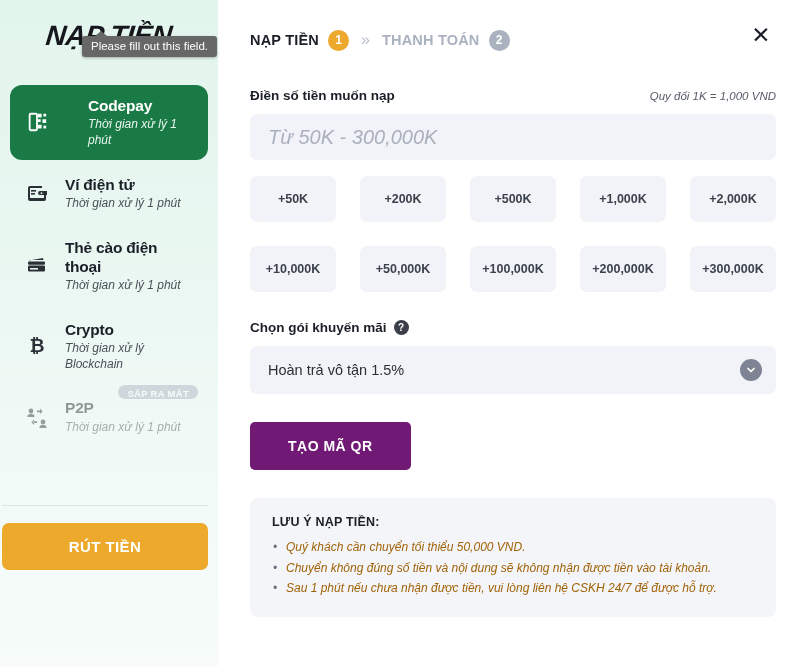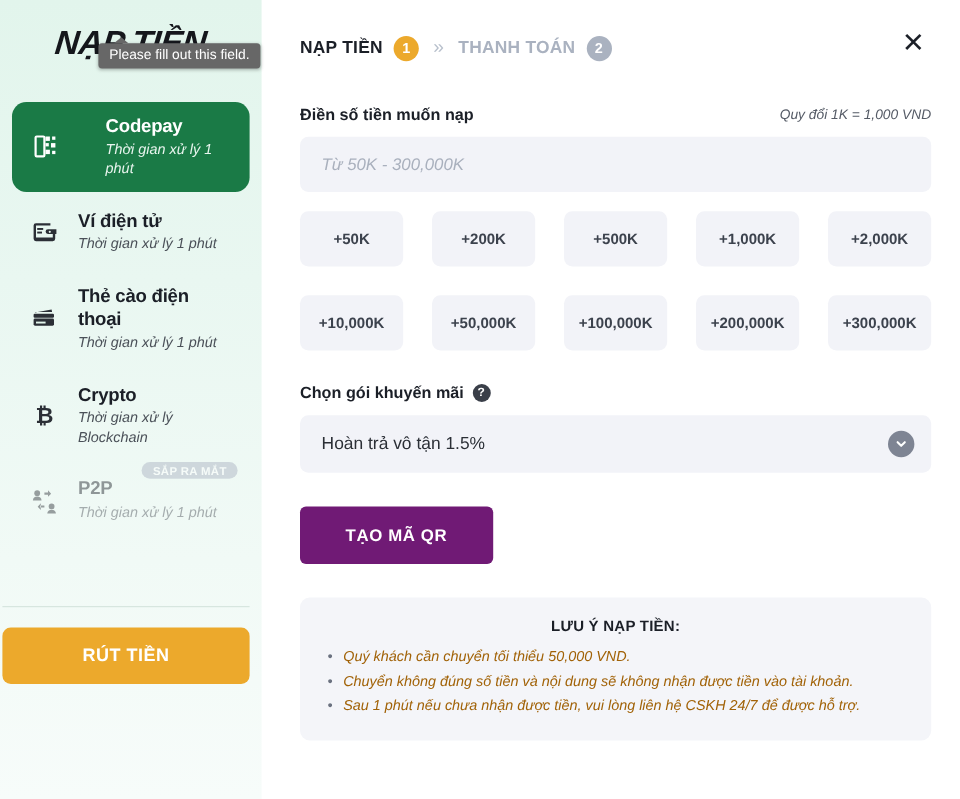--- a/index.html
+++ b/index.html
@@ -105,21 +105,21 @@
   .row-label {
     display: flex; align-items: center; justify-content: space-between;
     margin-top: 26px; margin-bottom: 11px;
   }
   .lbl { font-size: 13.5px; font-weight: 700; color: #1b1f27; }
   .rate { font-size: 11.5px; font-style: italic; color: #555b66; }
 
   .amount-input {
     width: 100%; height: 46px; border: none; outline: none;
     background: #f2f3f8; border-radius: 7px; padding: 0 18px;
-    font-size: 14px; font-style: italic; color: #2b2f36;
+    font-size: 20px; font-style: italic; color: #2b2f36;
     font-family: inherit;
   }
   .amount-input::placeholder { color: #a9b0bd; font-style: italic; }
 
   .grid {
     display: grid; grid-template-columns: repeat(5, 1fr);
     gap: 24px; margin-top: 16px;
   }
   .chip {
     background: #f2f3f8; border: none; border-radius: 7px;
@@ -152,21 +152,21 @@
     padding: 16px 38px; border-radius: 5px; cursor: pointer;
     font-family: inherit;
   }
 
   .notes {
     margin-top: 28px; background: #f4f5f9; border-radius: 8px;
     padding: 17px 22px 18px 22px;
   }
   .notes-title {
     font-size: 12.5px; font-weight: 700; color: #1b1f27;
-    letter-spacing: .2px; margin-bottom: 8px; text-align: center;
+    letter-spacing: .2px; margin-bottom: 8px;
   }
   .notes ul { list-style: none; }
   .notes li {
     font-size: 12px; font-style: italic; color: #a16207;
     line-height: 1.72; padding-left: 14px; position: relative;
   }
   .notes li::before {
     content: "•"; position: absolute; left: 1px; top: 0; color: #6b7280;
   }
 </style>

